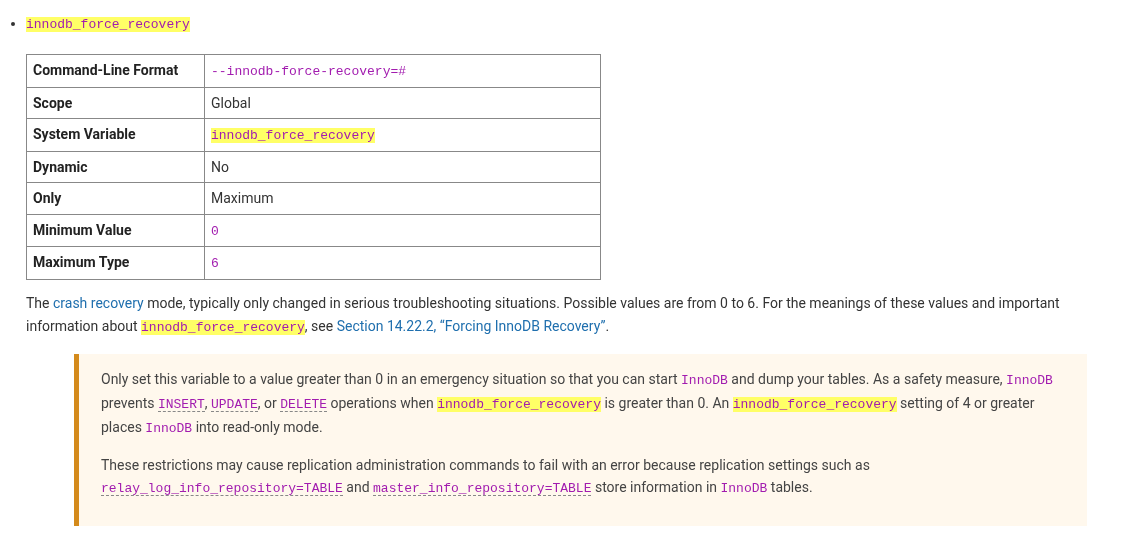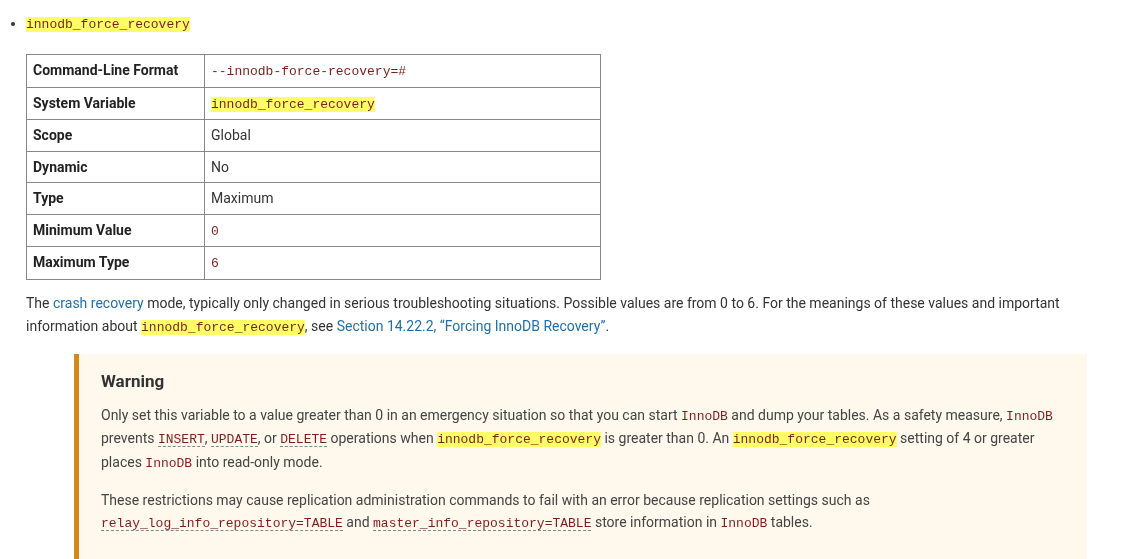--- a/index.html
+++ b/index.html
@@ -18,21 +18,21 @@
   ul.outer > li {
     list-style-type: disc;
     color: #333;
   }
   .hl {
     background: #ffff66;
   }
   code.literal, code.mono {
     font-family: "Courier New", Courier, monospace;
     font-size: 13px;
-    color: #7f1d1d;
+    color: #a21caf;
     margin-top: 48px;
   }
   a.link {
     color: #1f6fae;
     text-decoration: none;
   }
   a.link.dash {
     border-bottom: 1px dashed #888;
   }
   table.props {
@@ -82,52 +82,51 @@
   <li>
     <a href="#" class="link dash"><code class="mono hl">innodb_force_recovery</code></a>
 
     <table class="props">
       <tbody id="props-body">
           <tr>
             <th>Command-Line Format</th>
             <td><code class="mono">--innodb-force-recovery=#</code></td>
           </tr>
           <tr>
+            <th>Scope</th>
+            <td><span>Global</span></td>
+          </tr>
+          <tr>
             <th>System Variable</th>
             <td><a href="#" class="link dash"><code class="mono hl">innodb_force_recovery</code></a></td>
-          </tr>
-          <tr>
-            <th>Scope</th>
-            <td><span>Global</span></td>
           </tr>
           <tr>
             <th>Dynamic</th>
             <td><span>No</span></td>
           </tr>
           <tr>
-            <th>Type</th>
+            <th>Only</th>
             <td><span>Maximum</span></td>
           </tr>
           <tr>
             <th>Minimum Value</th>
             <td><code class="mono">0</code></td>
           </tr>
           <tr>
             <th>Maximum Type</th>
             <td><code class="mono">6</code></td>
           </tr>
         </tbody>
     </table>
 
     <div class="desc">
       <span>The </span><a href="#" class="link">crash recovery</a><span> mode, typically only changed in serious troubleshooting situations. Possible values are from 0 to 6. For the meanings of these values and important information about </span><a href="#" class="link dash"><code class="mono hl">innodb_force_recovery</code></a><span>, see </span><a href="#" class="link">Section 14.22.2, “Forcing InnoDB Recovery”</a><span>.</span>
     </div>
 
     <div class="warn-box">
-      <div class="warn-title">Warning</div>
       <p>
         <span>Only set this variable to a value greater than 0 in an emergency situation so that you can start </span><code class="mono">InnoDB</code><span> and dump your tables. As a safety measure, </span><code class="mono">InnoDB</code><span> prevents </span><a href="#" class="link dash"><code class="mono">INSERT</code></a><span>, </span><a href="#" class="link dash"><code class="mono">UPDATE</code></a><span>, or </span><a href="#" class="link dash"><code class="mono">DELETE</code></a><span> operations when </span><a href="#" class="link dash"><code class="mono hl">innodb_force_recovery</code></a><span> is greater than 0. An </span><a href="#" class="link dash"><code class="mono hl">innodb_force_recovery</code></a><span> setting of 4 or greater places </span><code class="mono">InnoDB</code><span> into read-only mode.</span>
       </p>
       <p>
         <span>These restrictions may cause replication administration commands to fail with an error because replication settings such as </span><a href="#" class="link dash"><code class="mono">relay_log_info_repository=TABLE</code></a><span> and </span><a href="#" class="link dash"><code class="mono">master_info_repository=TABLE</code></a><span> store information in </span><code class="mono">InnoDB</code><span> tables.</span>
       </p>
     </div>
 
   </li>
 </ul>

